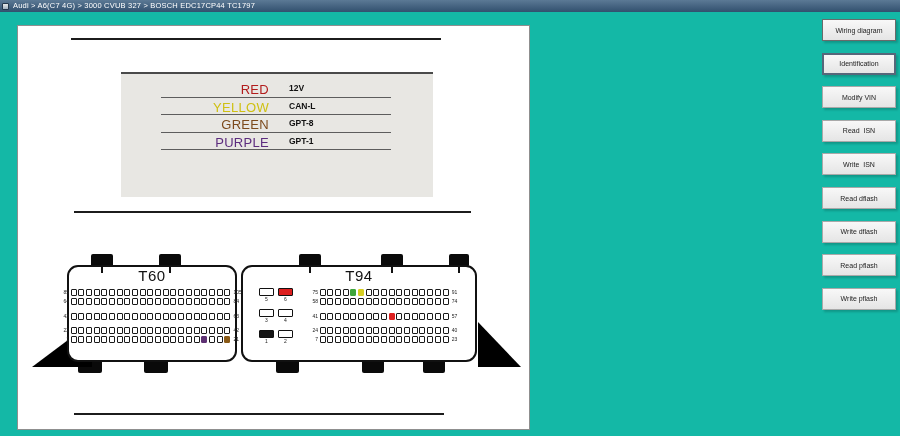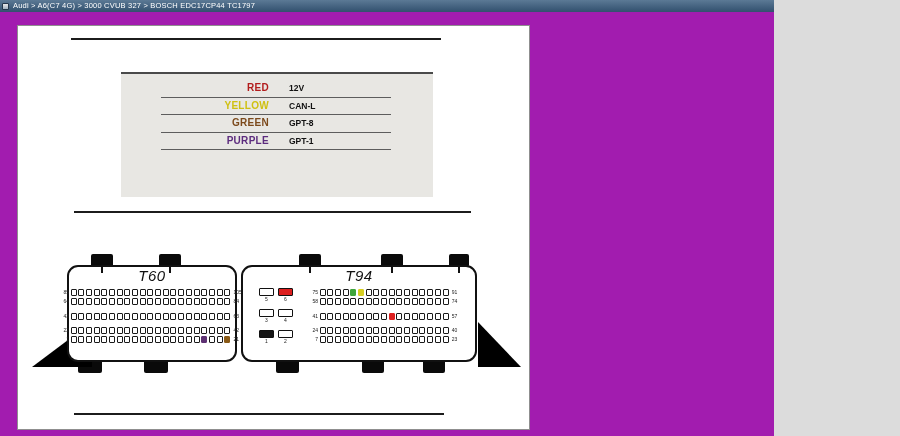--- a/index.html
+++ b/index.html
@@ -1,18 +1,18 @@
 <!DOCTYPE html>
 <html><head>
 <meta charset="utf-8">
 <style>
   * { margin:0; padding:0; box-sizing:border-box; }
   html,body { background:#dcdcdc; }
   body { font-family:"Liberation Sans","DejaVu Sans",sans-serif; }
-  .screen { position:relative; width:774px; height:436px; background:#a21caf; overflow:hidden; }
+  .screen { position:relative; width:900px; height:436px; background:#14b8a6; overflow:hidden; }
 
   
   .titlebar { position:absolute; left:0; top:0; width:900px; height:12px;
     background:linear-gradient(#5b7995,#31506e); display:flex; align-items:center; gap:4px; padding-left:2px; }
   .app-icon { width:7px; height:7px; background:linear-gradient(#e8e8e8,#9fb0c0); border:1px solid #24364a; border-radius:1px; }
   .crumb { color:#ffffff; font-size:7.5px; line-height:12px; white-space:pre; letter-spacing:0.2px; }
 
   
   .panel { position:absolute; left:17px; top:25px; width:513px; height:405px;
     background:#ffffff; border:1px solid #8f8f8f; }
@@ -20,35 +20,35 @@
   .hline.top { left:53px; top:12px; width:370px; }
   .hline.mid { left:56px; top:185px; width:397px; height:1.5px; }
   .hline.bottom { left:56px; top:387px; width:370px; height:1.5px; }
   .diagram-title { position:absolute; left:0; top:18px; width:513px; text-align:center;
     font-size:20px; font-weight:bold; color:#111; white-space:pre; letter-spacing:0.3px; }
 
   
   .wire-table { position:absolute; left:103px; top:46px; width:312px; height:125px;
     background:#e8e7e3; border-top:2px solid #4a4a4a; padding-top:6px; }
   .wt-row { position:relative; height:17.5px; }
-  .wt-name { position:absolute; right:164px; top:2px; font-size:10px; font-weight:bold; letter-spacing:0.3px; }
+  .wt-name { position:absolute; right:164px; top:2px; font-size:13px; font-weight:normal; letter-spacing:0.3px; }
   .wt-sig { position:absolute; left:168px; top:3px; font-size:8.5px; font-weight:bold; color:#111; }
   .wt-line { position:absolute; left:40px; right:42px; bottom:0; height:1px; background:#5d5d5d; }
 
   
   .wedge { position:absolute; background:#000; }
   .wedge.left  { left:14px; top:296px; width:60px; height:45px; clip-path:polygon(100% 0,100% 100%,0 100%); }
   .wedge.right { left:460px; top:296px; width:43px; height:45px; clip-path:polygon(0 0,100% 100%,0 100%); }
   .tab { position:absolute; width:22px; height:13px; background:#0a0a0a; border-radius:2px; }
   .conn { position:absolute; top:239px; height:97px; background:#ffffff;
     border:2.5px solid #111; border-radius:11px; }
   .conn.t60 { left:49px;  width:170px; }
   .conn.t94 { left:223px; width:236px; }
   .conn-label { position:absolute; top:0px; left:0; width:100%; text-align:center;
-    font-size:15px; color:#111; letter-spacing:0.5px;font-style:italic; }
+    font-size:15px; color:#111; letter-spacing:0.5px; }
   .notch { position:absolute; width:2px; height:8px; background:#111; top:239px; }
 
   
   .pin-rows { position:absolute; top:263px; }
   #t60-rows { left:38px; }
   #t94-rows { left:287px; }
   .pin-row { position:absolute; display:flex; align-items:center; white-space:nowrap; }
   .pin-label { font-size:5px; line-height:7px; color:#222; width:13px; }
   .pin-label.left { text-align:right; margin-right:1.5px; }
   .pin-label.right { text-align:left; margin-left:1.5px; width:14px; }

